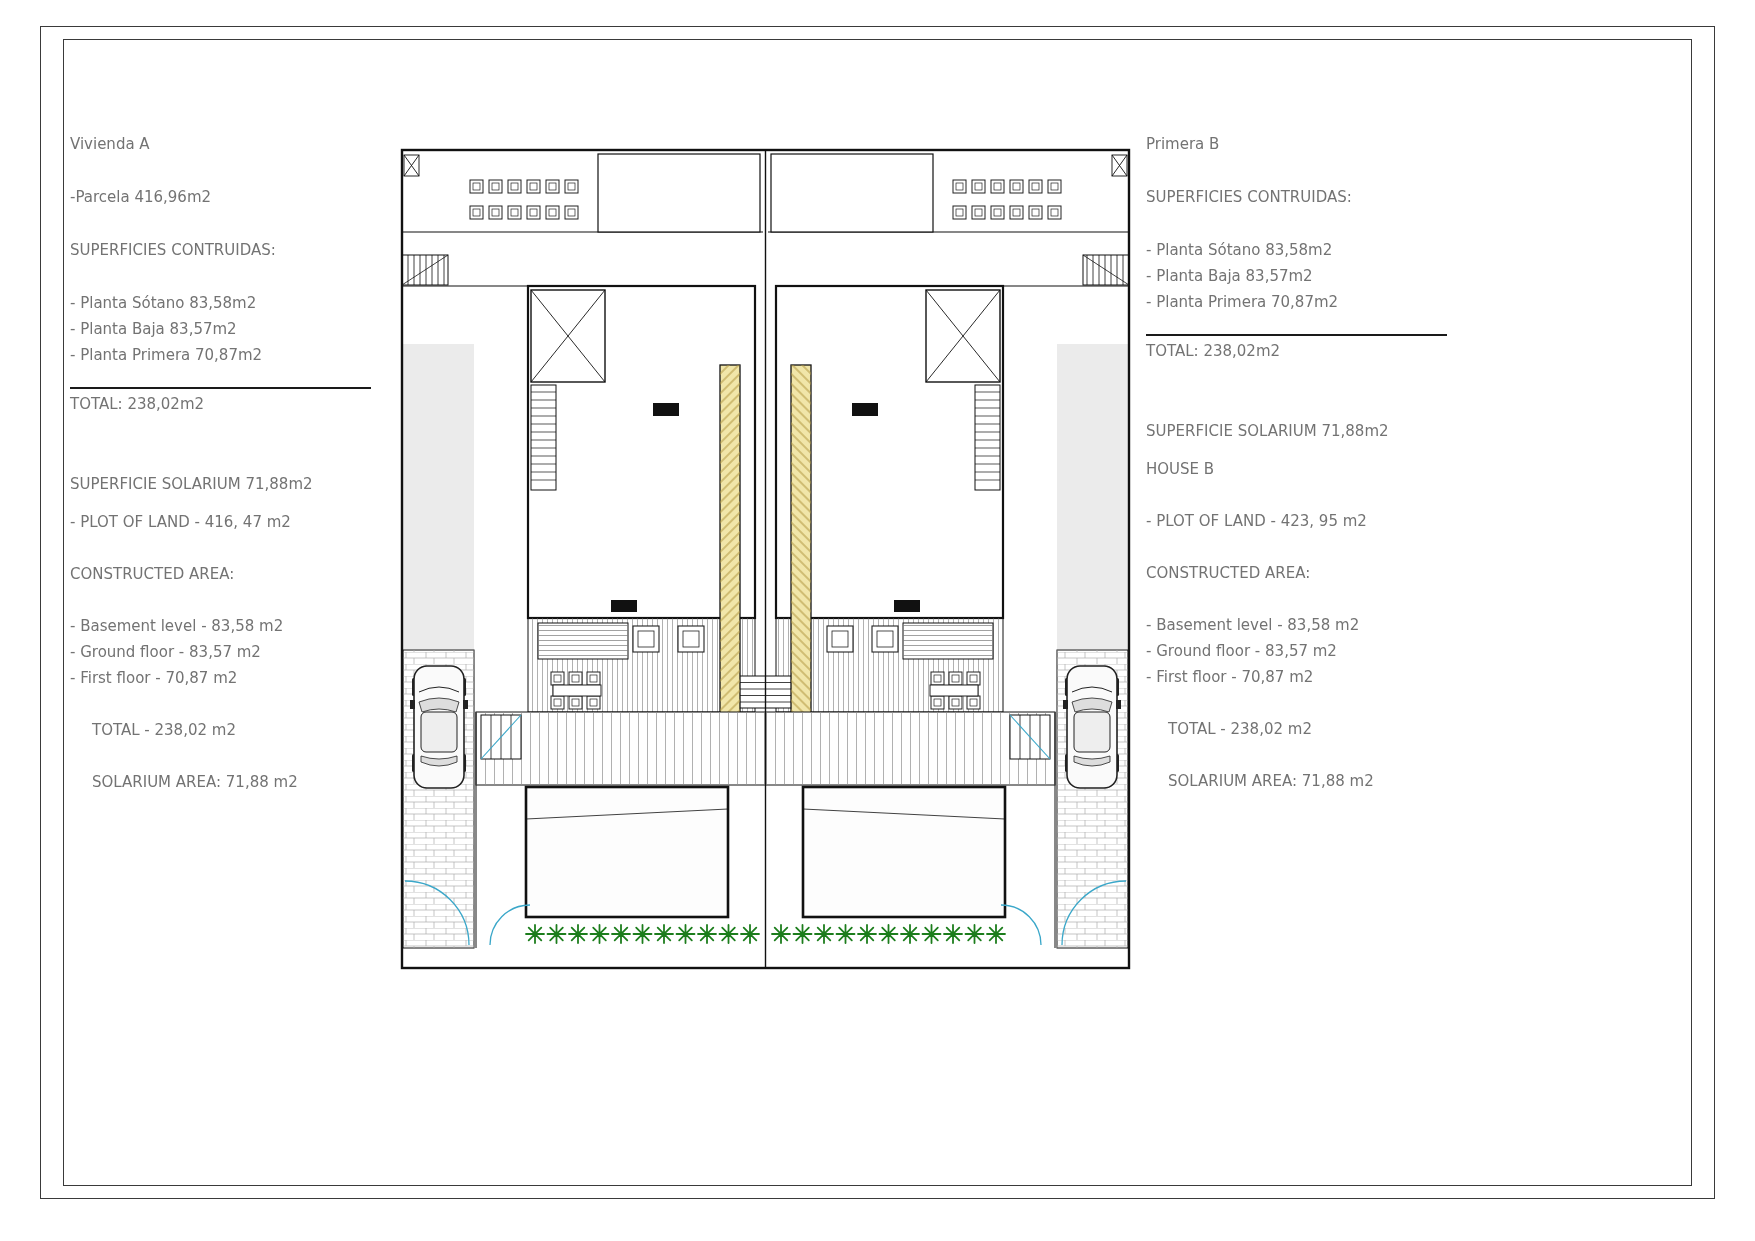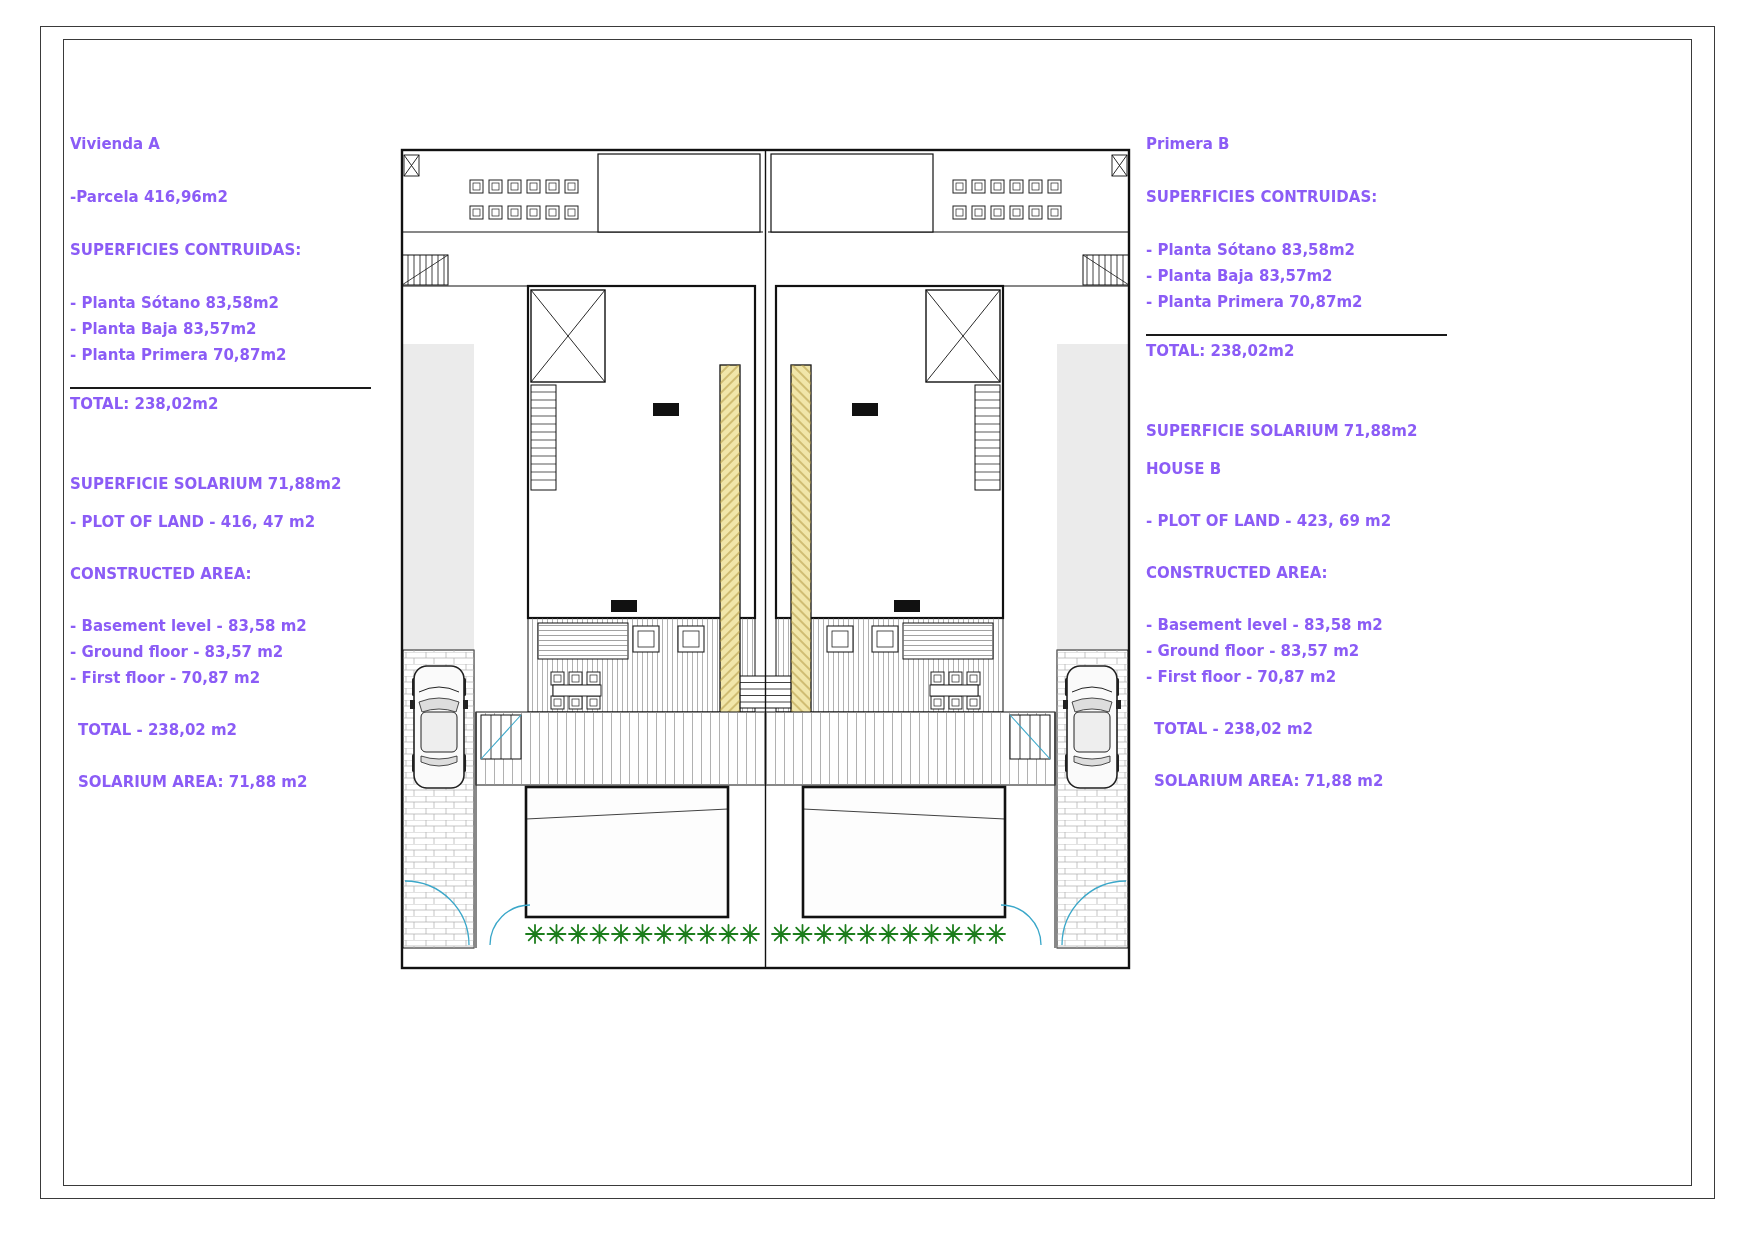--- a/index.html
+++ b/index.html
@@ -1,28 +1,28 @@
 <!DOCTYPE html>
 <html><head>
 <meta charset="utf-8">
 <style>
   html,body{margin:0;padding:0;background:#fff;}
   .page{position:relative;width:1755px;height:1241px;background:#fff;overflow:hidden;
-        font-family:"DejaVu Sans","Liberation Sans",sans-serif;font-weight:bold;color:#8b5cf6;}
+        font-family:"DejaVu Sans","Liberation Sans",sans-serif;font-weight:normal;color:#737373;}
   .frame{position:absolute;border:1.6px solid #3a3a3a;}
   .f-outer{left:40px;top:26px;width:1673px;height:1171px;}
   .f-inner{left:63px;top:39px;width:1627px;height:1145px;}
   .panel{position:absolute;top:131px;}
   .p-left{left:70px;width:340px;}
   .p-right{left:1146px;width:360px;}
   .ln{font-size:15px;line-height:26px;white-space:nowrap;}
   .mb27{margin-bottom:27px}.mb26{margin-bottom:26px}.mb24{margin-bottom:12px}
   .mb54{margin-bottom:54px}.mb2{margin-bottom:2px}
   .rule{border-bottom:2px solid #1a1a1a;width:301px;padding-bottom:19px;}
-  .ind{padding-left:8px;}
+  .ind{padding-left:8px;margin-left:14px;}
   .plan{position:absolute;left:400px;top:148px;width:732px;height:826px;}
   svg{display:block;}
 </style>
 </head>
 <body>
 
 <div class="page">
 
   <div class="frame f-outer"></div>
   <div class="frame f-inner"></div>
@@ -47,21 +47,21 @@
 
   <div class="panel p-right">
     <div class="ln mb27">Primera B</div>
     <div class="ln mb27">SUPERFICIES CONTRUIDAS:</div>
     <div class="ln">- Planta Sótano 83,58m2</div>
     <div class="ln">- Planta Baja 83,57m2</div>
     <div class="ln rule mb2">- Planta Primera 70,87m2</div>
     <div class="ln mb54">TOTAL: 238,02m2</div>
     <div class="ln mb24">SUPERFICIE SOLARIUM 71,88m2</div>
     <div class="ln mb26">HOUSE B</div>
-    <div class="ln mb26">- PLOT OF LAND - 423, 69 m2</div>
+    <div class="ln mb26">- PLOT OF LAND - 423, 95 m2</div>
     <div class="ln mb26">CONSTRUCTED AREA:</div>
     <div class="ln">- Basement level - 83,58 m2</div>
     <div class="ln">- Ground floor - 83,57 m2</div>
     <div class="ln mb26">- First floor - 70,87 m2</div>
     <div class="ln ind mb26">TOTAL - 238,02 m2</div>
     <div class="ln ind">SOLARIUM AREA: 71,88 m2</div>
   </div>
 
   <div class="plan">
   <svg width="732" height="826" viewBox="0 0 732 826">

